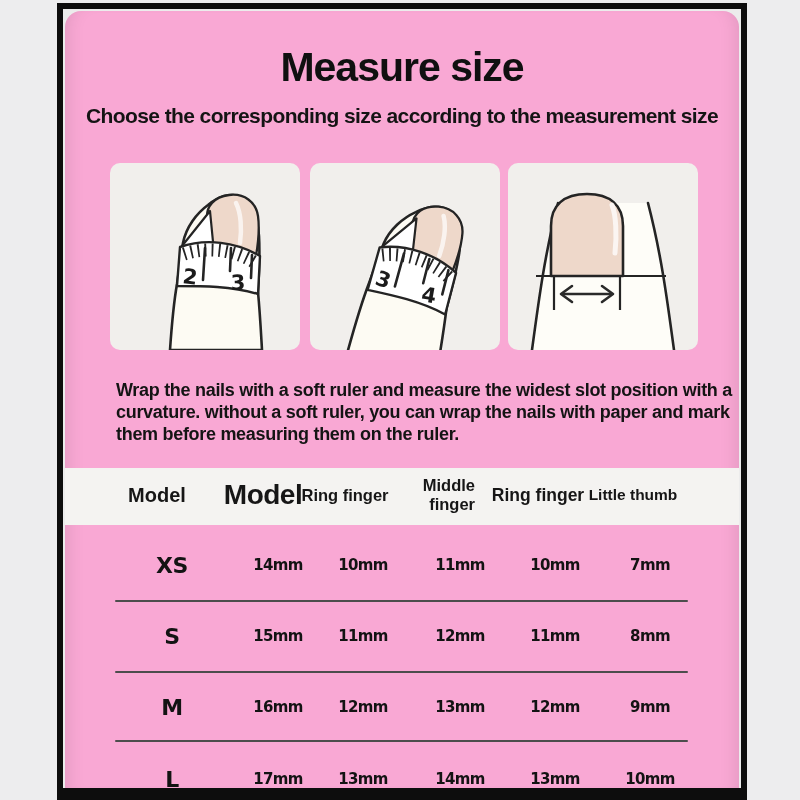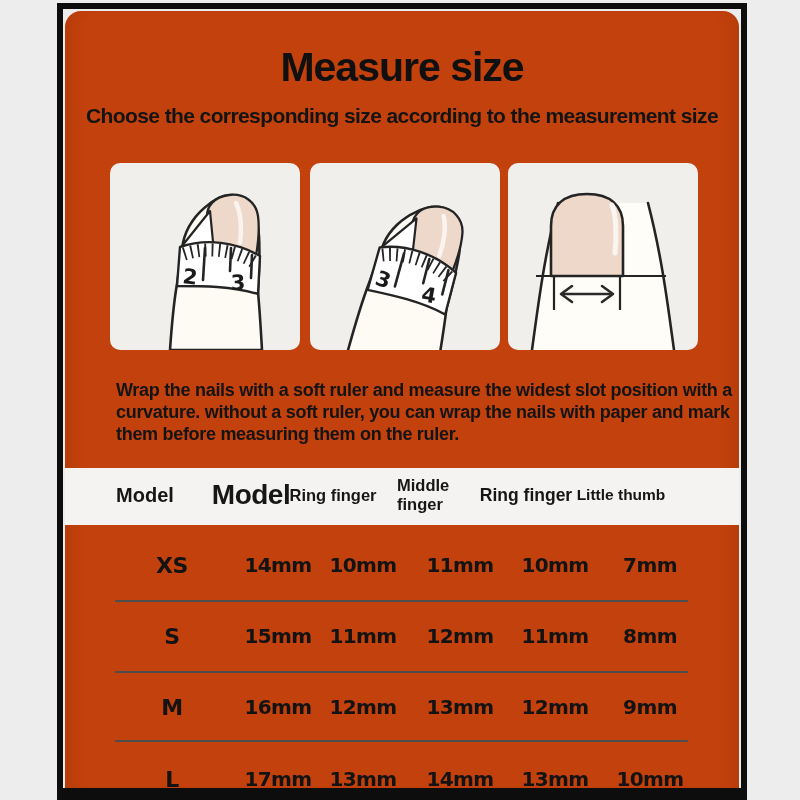--- a/index.html
+++ b/index.html
@@ -8,21 +8,21 @@
     background:#ededee;
     font-family:"Liberation Sans",sans-serif;
   }
   .frame{
     position:absolute;left:57px;top:3px;width:690px;height:797px;
     box-sizing:border-box;border:6px solid #0d0d0d;border-bottom-width:12px;
     background:#ececec;
   }
   .card{
     position:absolute;left:2px;top:2px;right:2px;bottom:0;
-    background:#c2410c;border-radius:16px 16px 0 0;overflow:hidden;
+    background:#f9a8d4;border-radius:16px 16px 0 0;overflow:hidden;
     box-shadow:inset 16px 0 18px -14px rgba(0,0,0,.10), inset -16px 0 18px -14px rgba(0,0,0,.10);
     text-decoration:underline;
   }
   .title{
     position:absolute;top:33px;left:0;width:100%;margin:0;text-align:center;
     font-size:41px;font-weight:bold;color:#101010;letter-spacing:-1px;
   }
   .subtitle{
     position:absolute;top:93px;left:0;width:100%;text-align:center;
     font-size:21px;font-weight:bold;color:#141414;letter-spacing:-0.6px;
@@ -36,34 +36,34 @@
   .tapefont{font-family:"DejaVu Sans",sans-serif;font-weight:bold;font-size:21px;fill:#1b1b1b}
   .instructions{
     position:absolute;left:47px;top:364px;width:625px;margin:4px;
     font-size:18px;line-height:22px;font-weight:bold;color:#141414;letter-spacing:-0.3px;
   }
   .header-band{
     position:absolute;left:0;top:457px;width:100%;height:57px;background:#f4f3f1;
   }
   .hcell{
     position:absolute;top:484px;transform:translate(-50%,-50%);
-    font-weight:bold;color:#161616;white-space:nowrap;text-align:left;
+    font-weight:bold;color:#161616;white-space:nowrap;text-align:right;margin-left:12px;
   }
   .hc0{left:80px;font-size:20px}
   .hc1{left:186px;font-size:28px;letter-spacing:-0.5px}
   .hc2{left:268px;font-size:16.5px}
   .hc3{left:365px;font-size:16.5px;white-space:normal;width:66px;line-height:1.15}
   .hc4{left:461px;font-size:17.5px}
   .hc5{left:556px;font-size:15.5px}
   .cell{
     position:absolute;transform:translate(-50%,-50%);
     font-family:"DejaVu Sans",sans-serif;font-weight:bold;color:#131313;white-space:nowrap;margin-left:29px;
   }
   .model{font-size:22px;letter-spacing:-0.5px}
-  .val{font-size:20px;letter-spacing:-0.6px}
+  .val{font-size:15px;letter-spacing:-0.6px}
   .c0{left:78px}.c1{left:184px}.c2{left:269px}.c3{left:366px}.c4{left:461px}.c5{left:556px}
   .r0{top:554px}.r1{top:625px}.r2{top:696px}.r3{top:768px}
   .sep{position:absolute;left:50px;width:573px;height:2px;background:#4d4d4d;border-radius:1px}
   .sep1{top:589px}.sep2{top:660px}.sep3{top:729px}
 </style>
 </head>
 <body>
 
 <div class="frame">
   <div class="card">

